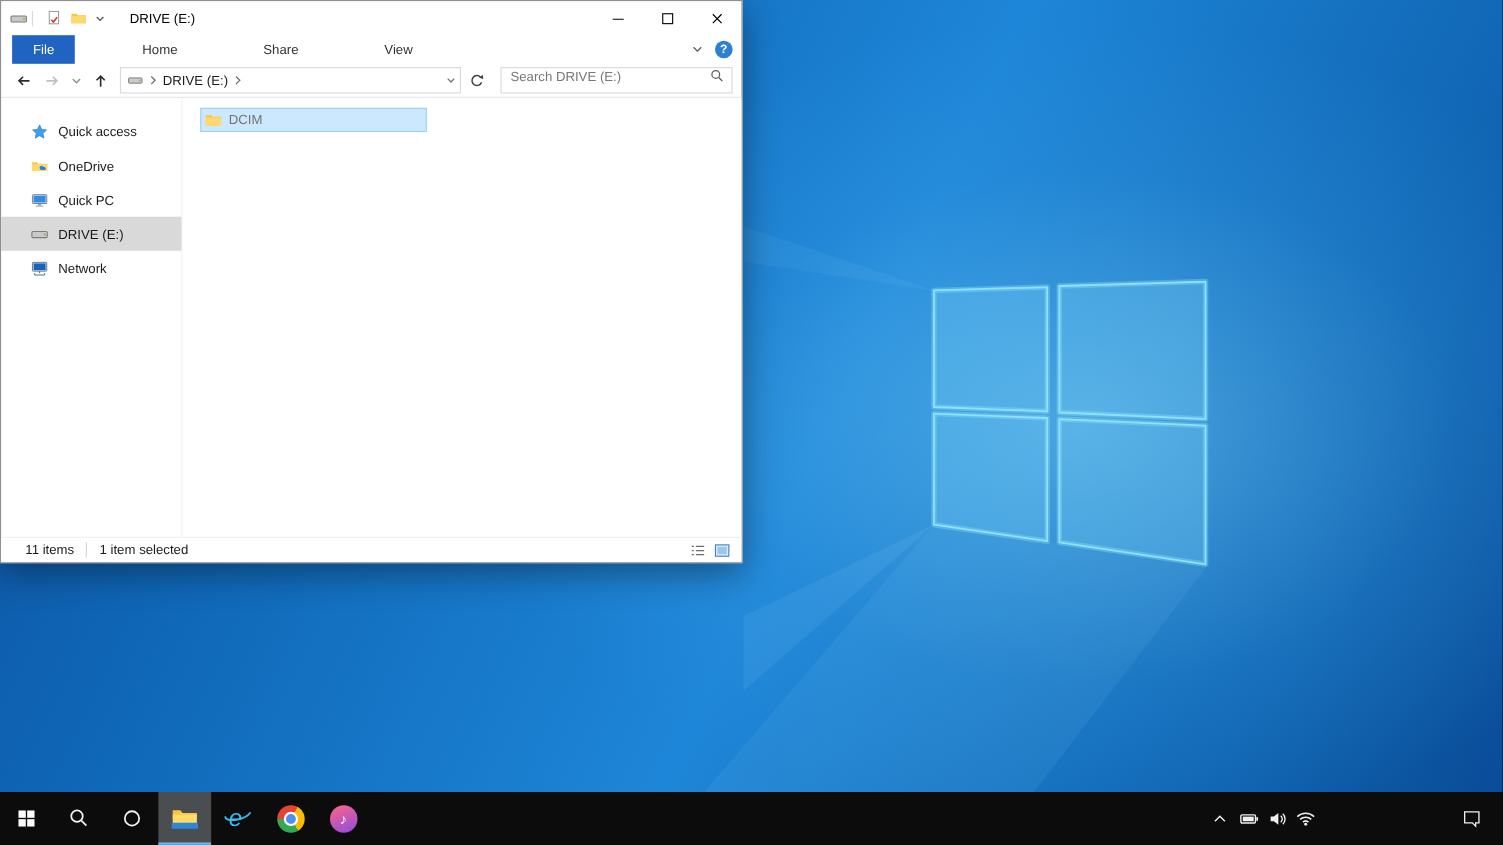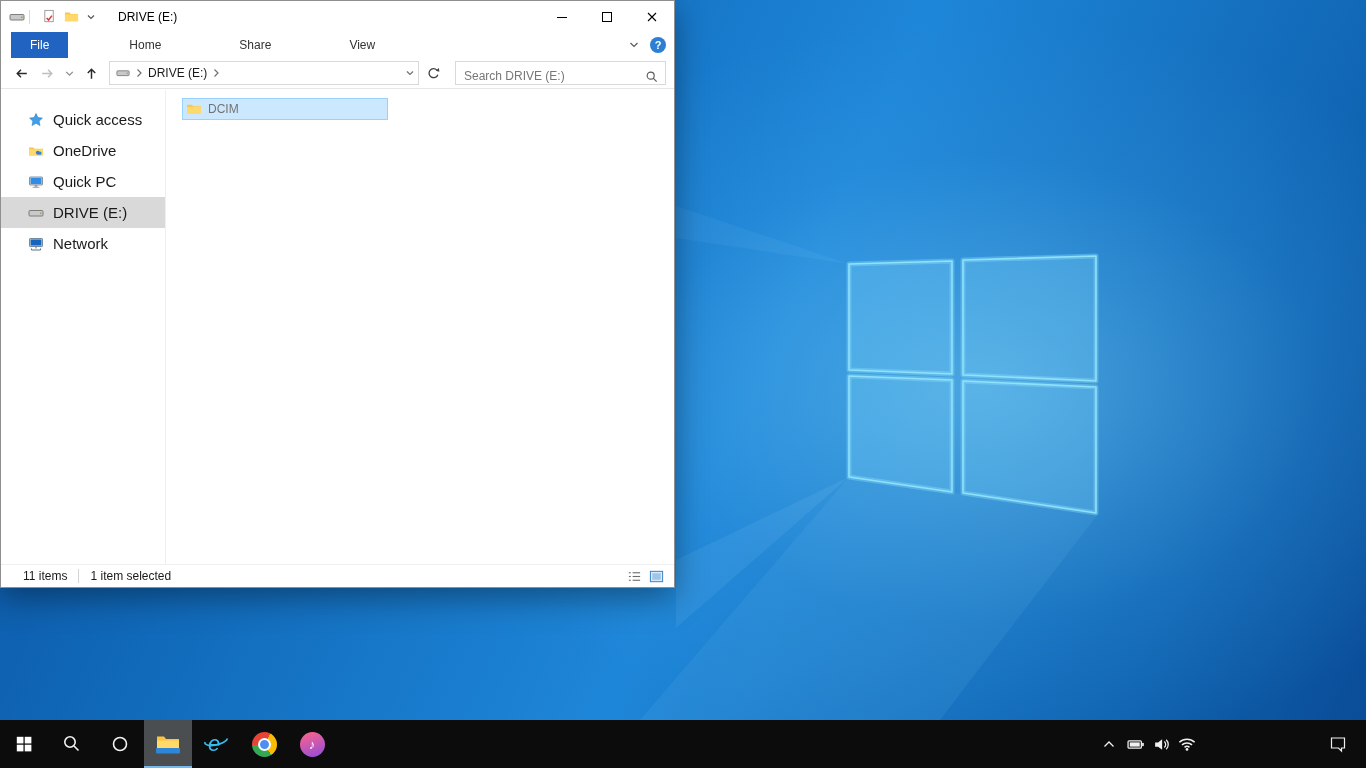--- a/index.html
+++ b/index.html
@@ -7,21 +7,21 @@
   *{box-sizing:border-box;}
 
   
   .desktop{position:absolute;left:0;top:0;width:1366px;height:720px;
     background:
       radial-gradient(ellipse 760px 520px at 72% 54%, rgba(125,212,250,.50) 0%, rgba(60,160,230,.22) 45%, rgba(0,0,0,0) 72%),
       linear-gradient(115deg,#0b4f9e 0%,#1068b8 25%,#1e86d8 55%,#0f63b0 85%,#0a4c97 100%);}
   .wall-logo{position:absolute;inset:0;width:100%;height:100%;}
 
   
-  .window{position:absolute;left:0;top:0;width:675px;height:588px;background:#fff;
+  .window{position:absolute;left:0;top:0;width:675px;height:512px;background:#fff;
     border:1px solid #8f8f8f;box-shadow:0 10px 30px rgba(0,0,0,.38);}
   .titlebar{height:31px;display:flex;align-items:center;padding-left:8px;position:relative;}
   .qat{display:flex;align-items:center;gap:7px;margin-left:8px;}
   .tsep{width:1px;height:14px;background:#d8d8d8;margin:0 4px;}
   .win-title{font-size:12px;color:#000;margin-left:22px;white-space:nowrap;}
   .caption{position:absolute;right:0;top:0;height:31px;display:flex;}
   .cap-btn{width:45px;height:31px;display:flex;align-items:center;justify-content:center;}
 
   .ribbonrow{height:26px;display:flex;align-items:stretch;padding-left:10px;position:relative;gap:44px;}
   .tab{padding:0 17px;font-size:12px;color:#333;display:flex;align-items:center;cursor:default;}
@@ -29,27 +29,27 @@
   .ribbon-right{position:absolute;right:8px;top:0;height:26px;display:flex;align-items:center;gap:10px;}
   .help-btn{width:16px;height:16px;border-radius:50%;background:#2d7fd4;color:#fff;
     font-size:11px;font-weight:bold;display:flex;align-items:center;justify-content:center;}
 
   .navbar{height:31px;display:flex;align-items:center;padding:0 8px;border-bottom:1px solid #e6e6e6;gap:2px;}
   .nav-btn{width:24px;height:24px;display:flex;align-items:center;justify-content:center;flex:0 0 auto;}
   .addressbox{flex:0 0 310px;height:24px;border:1px solid #d9d9d9;display:flex;align-items:center;
     padding:0 2px 0 6px;gap:4px;background:#fff;margin-left:4px;}
   .crumb{font-size:12px;color:#1a1a1a;white-space:nowrap;}
   .addr-spacer{flex:1;}
-  .searchbox{flex:1;height:24px;border:1px solid #d9d9d9;display:flex;align-items:flex-end;
+  .searchbox{flex:1;height:24px;border:1px solid #d9d9d9;display:flex;align-items:flex-start;
     margin-left:8px;padding:0 6px;background:#fff;}
   .searchbox input{border:0;outline:0;flex:1;font-size:12px;color:#333;min-width:0;background:transparent;}
   .searchbox input::placeholder{color:#777;}
 
   .body{position:absolute;top:89px;bottom:23px;left:0;right:0;display:flex;}
-  .sidebar{width:165px;border-right:1px solid #efefef;padding-top:14px;font-size:15px;color:#1a1a1a;}
+  .sidebar{width:165px;border-right:1px solid #efefef;padding-top:14px;font-size:12px;color:#1a1a1a;}
   .side-item{height:31px;display:flex;align-items:center;padding-left:27px;gap:9px;cursor:default;white-space:nowrap;}
   .side-item.selected{background:#d9d9d9;}
   .content{flex:1;position:relative;background:#fff;}
   .file-item{position:absolute;left:16px;top:8px;width:206px;height:22px;background:#cce8ff;
     border:1px solid #99d1ff;display:flex;align-items:center;gap:6px;padding-left:3px;font-size:12px;color:#737373;}
 
   .statusbar{position:absolute;left:0;right:0;bottom:0;height:23px;border-top:1px solid #efefef;
     display:flex;align-items:center;font-size:12px;color:#1a1a1a;padding:0 10px;background:#fff;}
   .status-left{margin-left:12px;}
   .status-sep{width:1px;height:14px;background:#d6d6d6;margin:0 11px;}

